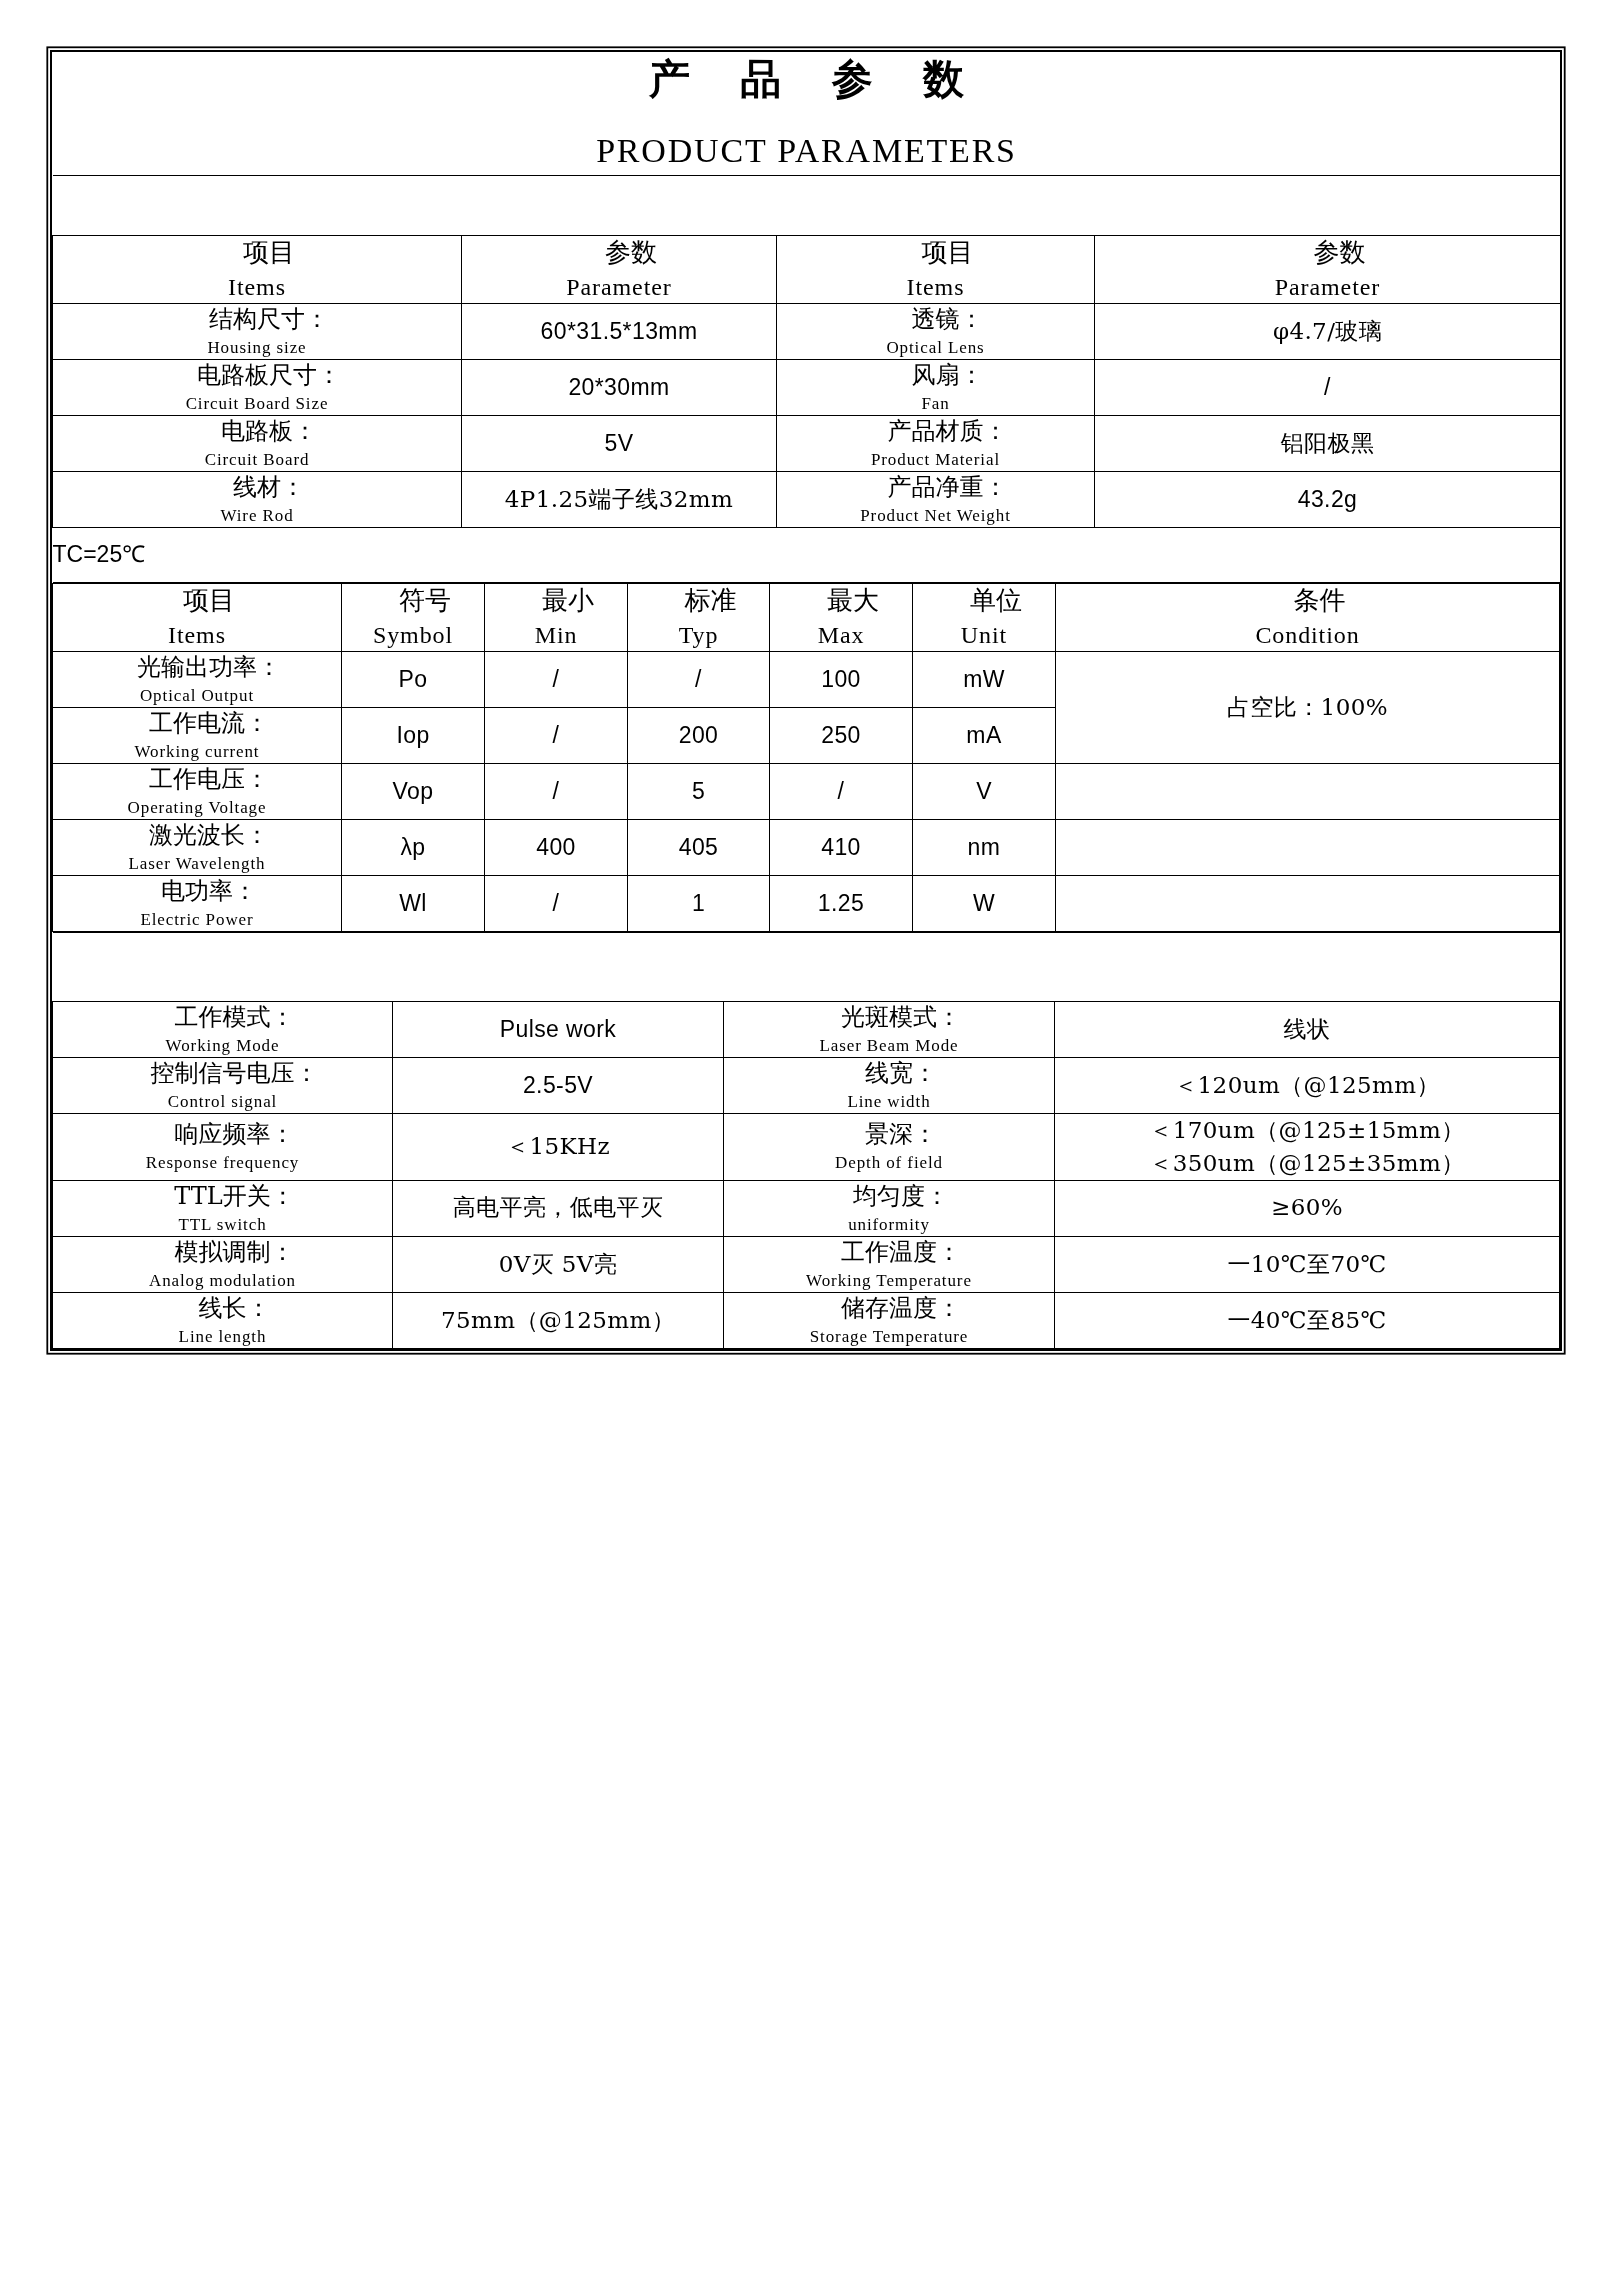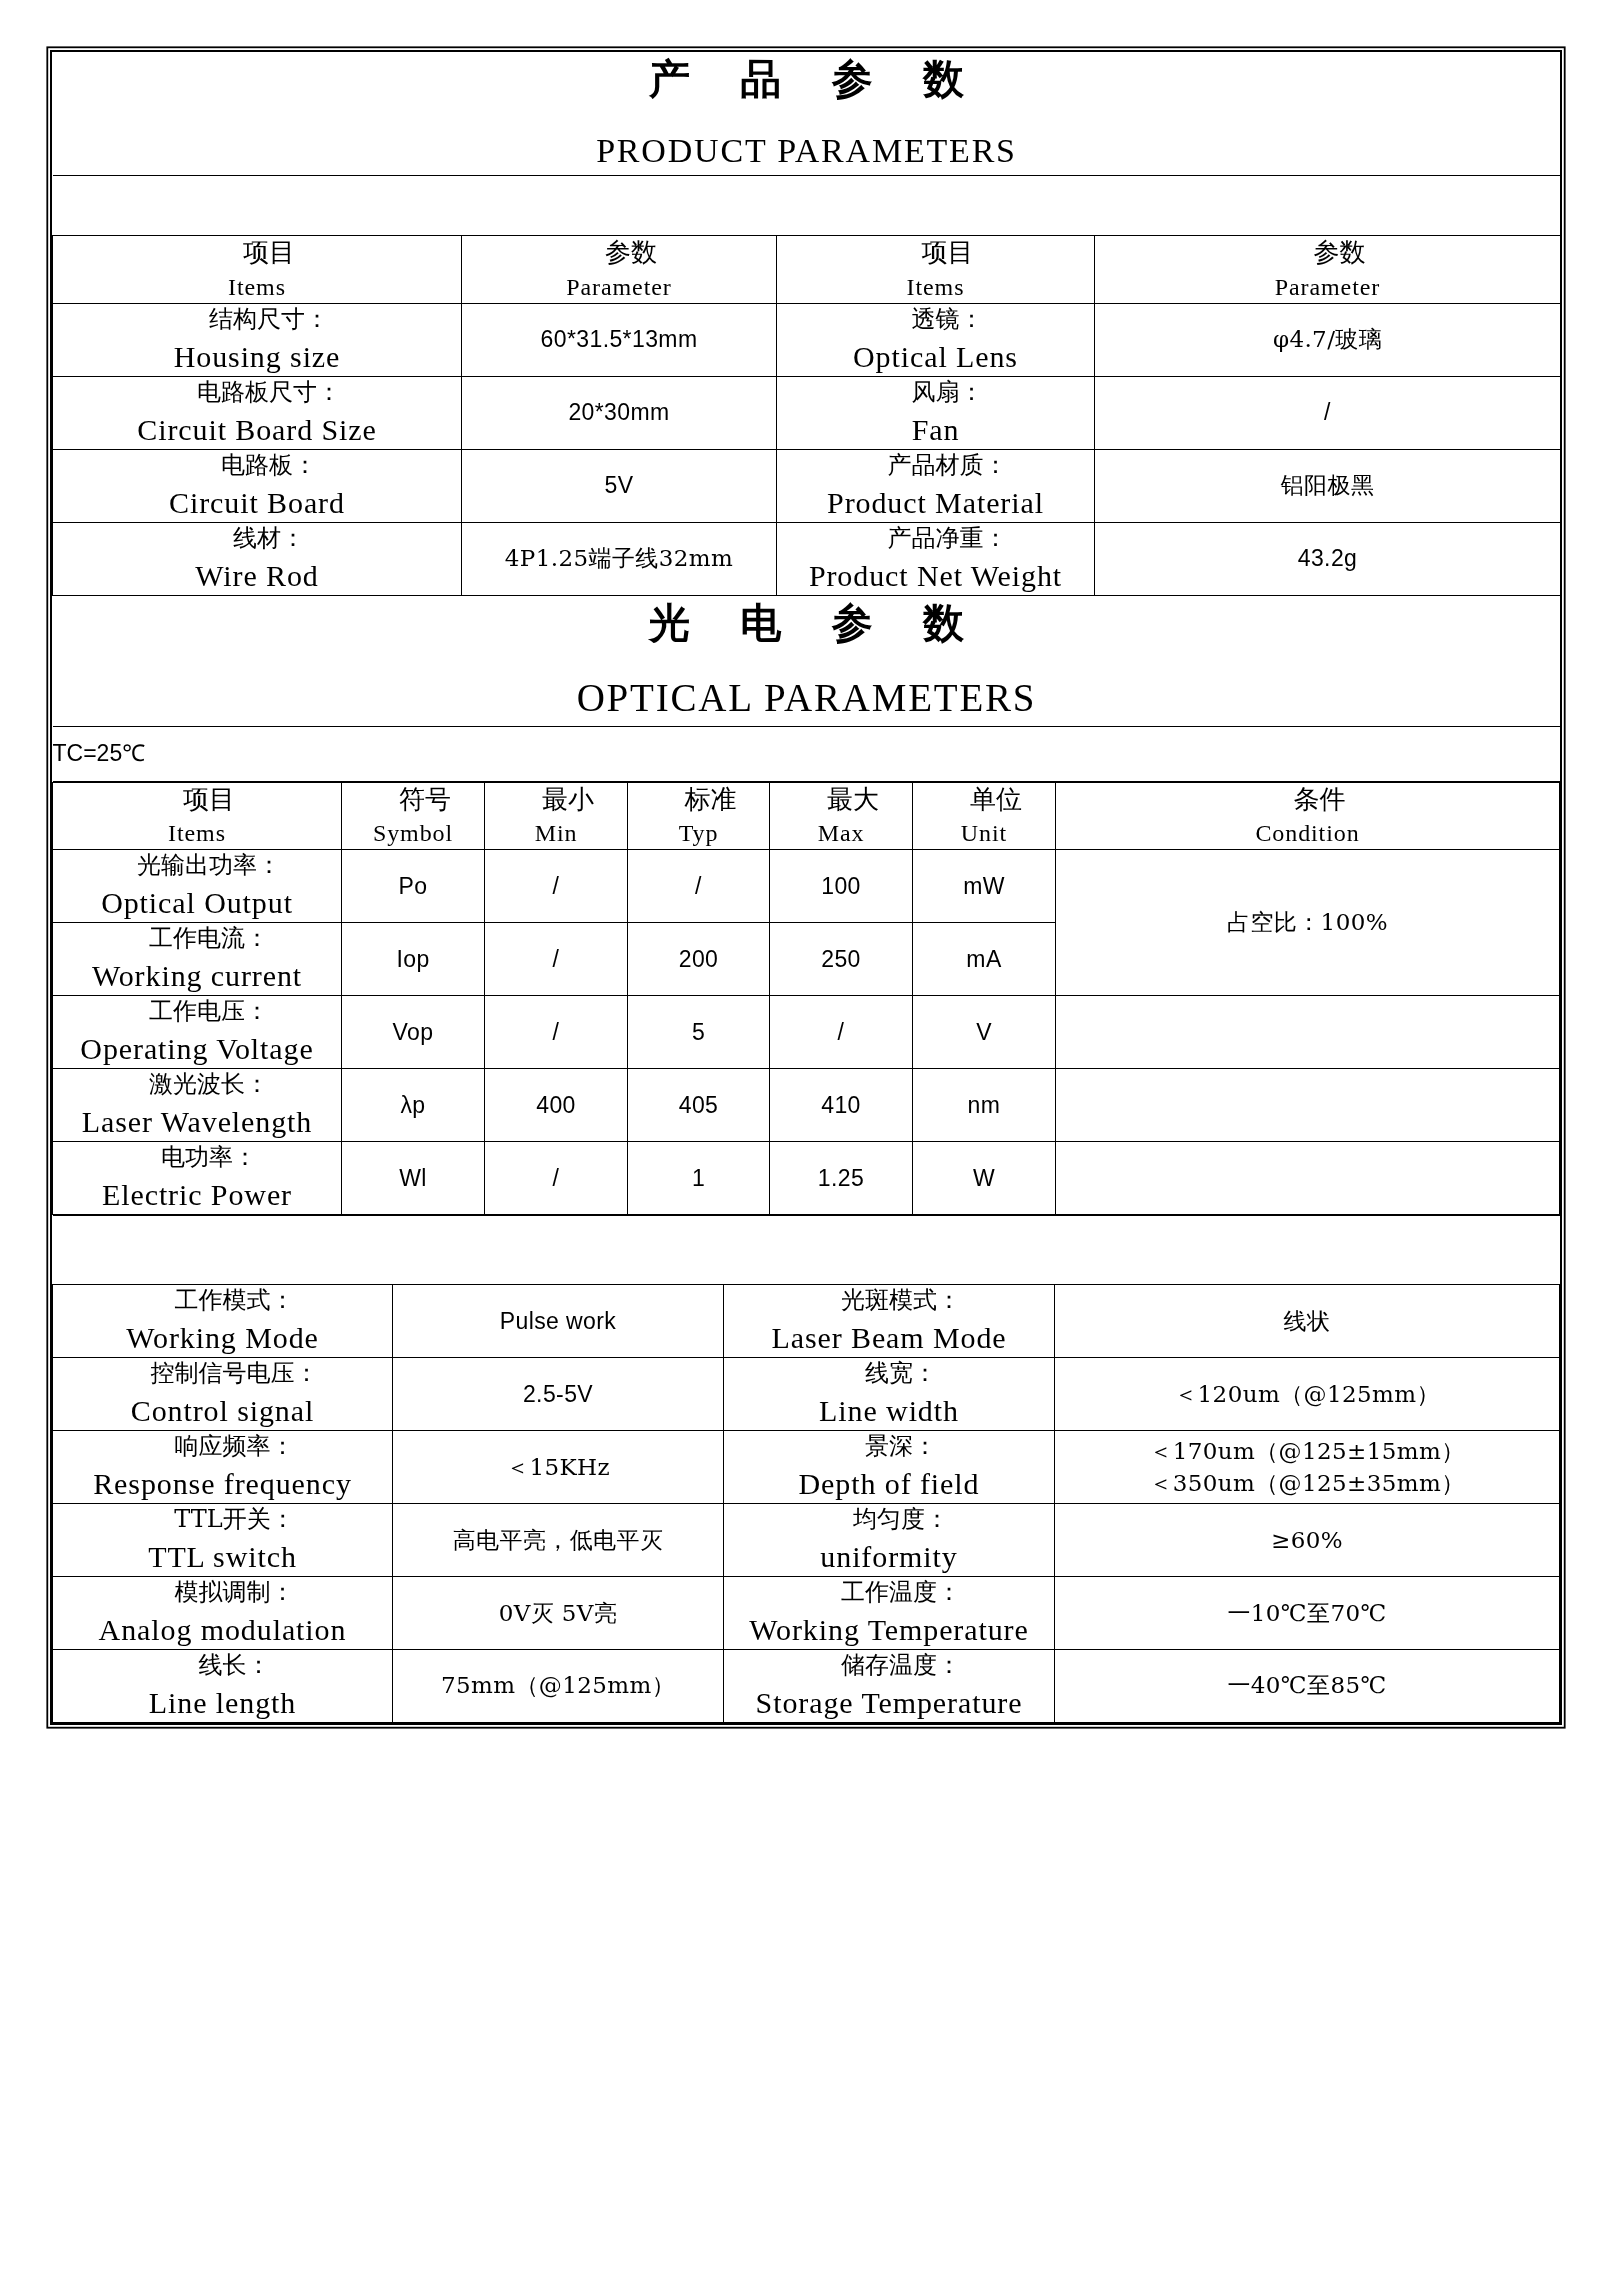--- a/index.html
+++ b/index.html
@@ -85,21 +85,21 @@
   }
   .lbl .cn {
     display: block;
     font-size: 24px;
     font-family: "DejaVu Serif", "Liberation Serif", serif;
     line-height: 1.3;
     margin-left: 24px;
   }
   .lbl .en {
     display: block;
-    font-size: 30px;
+    font-size: 17px;
     font-family: "Liberation Serif", "DejaVu Serif", serif;
     line-height: 1.3;
     letter-spacing: 0.9px;
     margin-top: 1.8px;
   }
   .val {
     font-size: 24px;
     font-family: Liberation Sans, sans-serif;
     letter-spacing: 0.4px;
     padding: 5.4px 3.6px;
@@ -217,26 +217,20 @@
             <span class="en">Wire Rod</span>
           </td>
           <td class="val val-cn">4P1.25端子线32mm</td>
           <td class="lbl">
             <span class="cn">产品净重：</span>
             <span class="en">Product Net Weight</span>
           </td>
           <td class="val">43.2g</td>
         </tr>
 
-        <tr>
-          <td colspan="4" class="banner nob-l nob-r">
-            <div class="banner-cn banner2-cn">光 电 参 数</div>
-            <div class="banner-en banner2-en">OPTICAL PARAMETERS</div>
-          </td>
-        </tr>
         <tr>
           <td colspan="4" class="tc-note nob-l nob-r">TC=25℃</td>
         </tr>
       </tbody>
     </table>
 
     <table class="grid">
       <colgroup>
         <col style="width:289px">
           <col style="width:143px">

